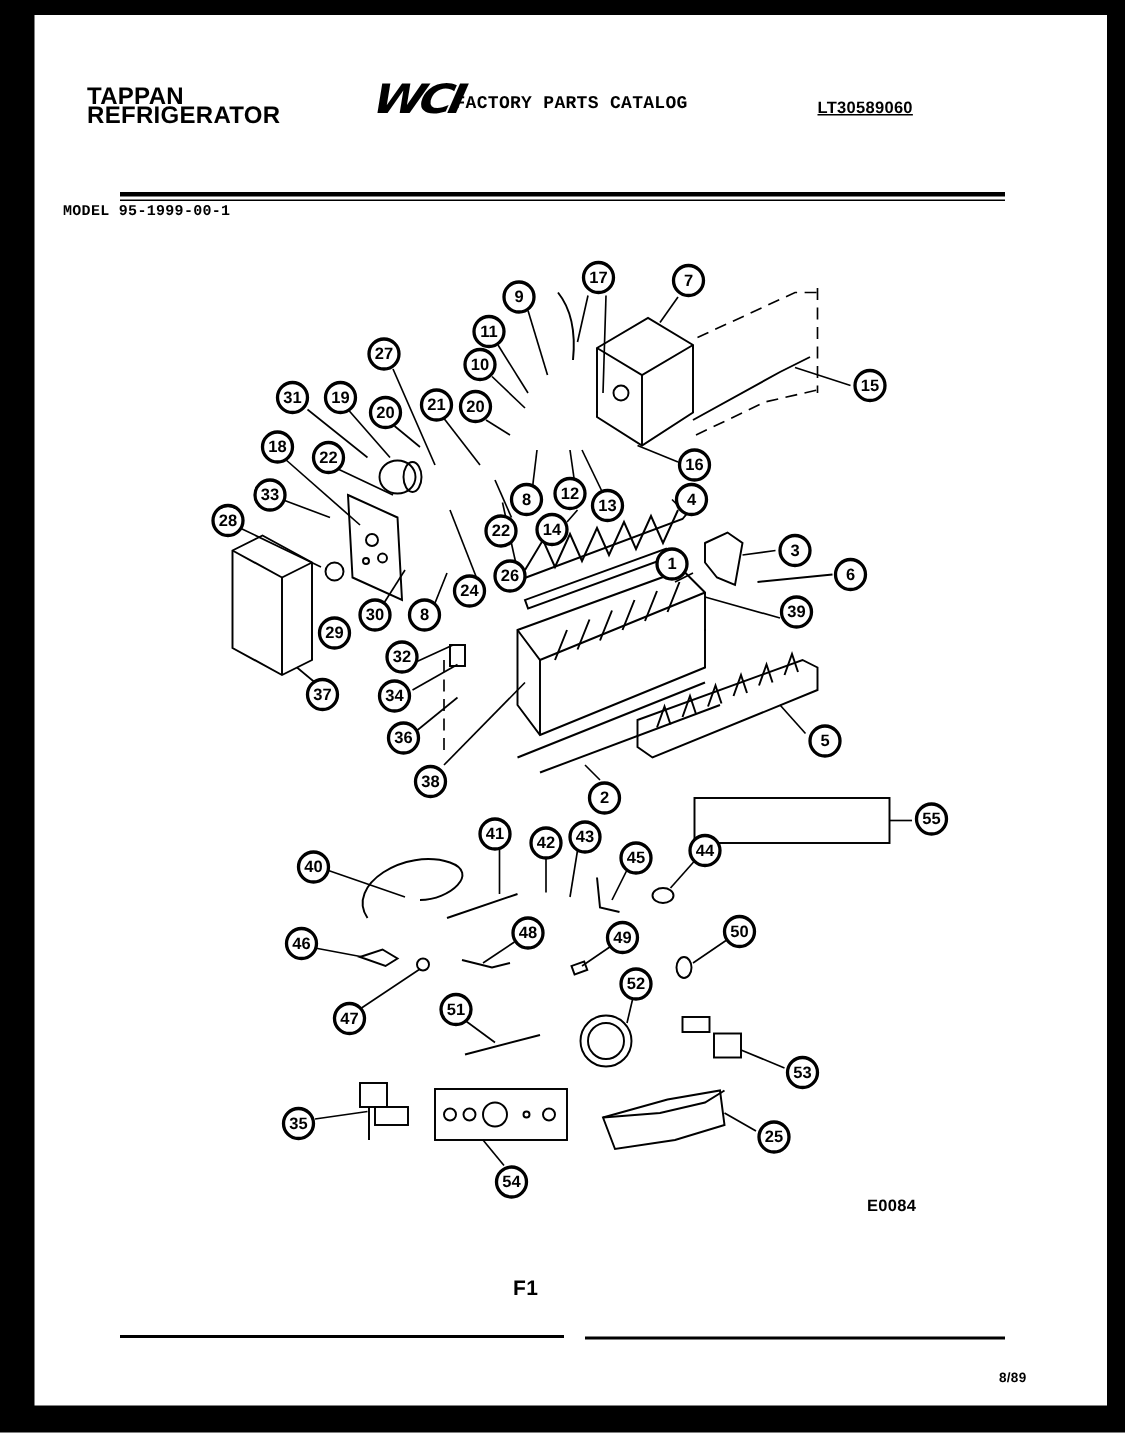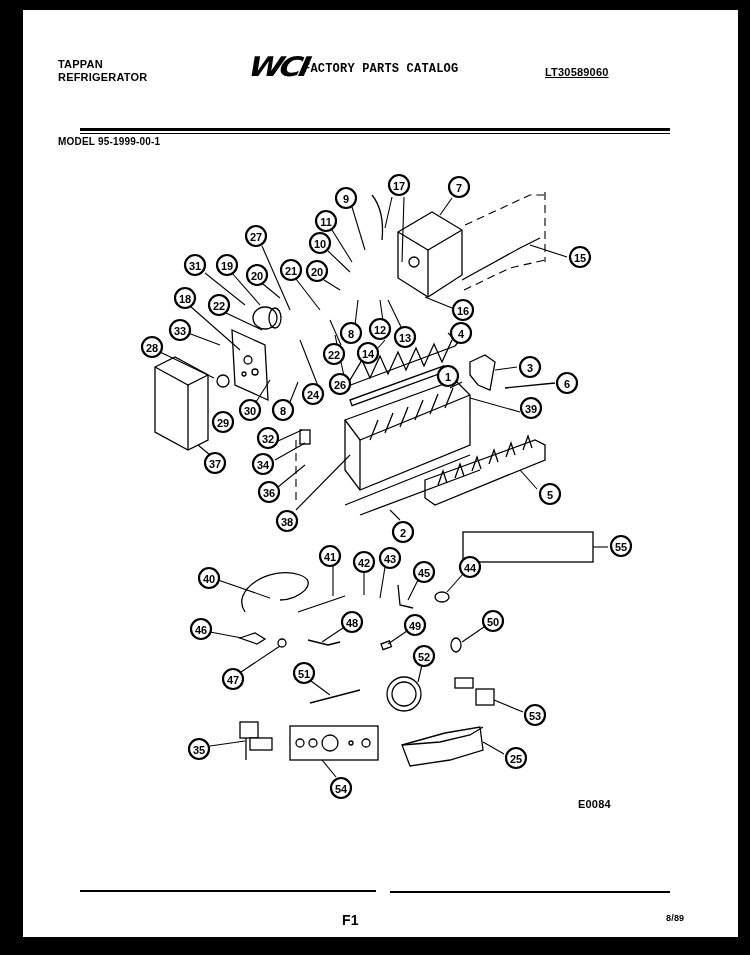--- a/index.html
+++ b/index.html
@@ -1,28 +1,28 @@
 <!DOCTYPE html>
 <html><head>
 <meta charset="utf-8">
 <style>
   html, body { margin:0; padding:0; }
   body { width:750px; height:955px; background:#000; position:relative; overflow:hidden;
          font-family:"Liberation Sans", sans-serif; }
   .page { position:absolute; left:23px; top:10px; width:715px; height:927px; background:#fff; }
-  .hdr { position:absolute; font-weight:bold; color:#000; font-size:11px; line-height:13px; letter-spacing:0.2px; }
+  .hdr { position:absolute; font-weight:bold; color:#000; font-size:16px; line-height:13px; letter-spacing:0.2px; }
   .brand-left { left:58px; top:58px; }
   .logo { position:absolute; left:253px; top:51px; font-size:27px; font-style:italic; font-weight:900;
           letter-spacing:-3px; transform:skewX(-12deg) scaleX(1.15); color:#000; font-family:"DejaVu Sans", sans-serif; }
   .catalog { left:303px; top:63px; font-size:12px;font-family:Liberation Mono, monospace; }
   .docno { left:545px; top:66px; font-size:11px;text-decoration:underline; }
   .rule { position:absolute; background:#000; }
-  .model { left:58px; top:135px; font-size:10px; }
+  .model { left:42px; top:135px; font-size:10px;font-family:Liberation Mono, monospace; }
   .fig-code { left:578px; top:798px; font-size:11px; }
-  .page-no { left:342px; top:914px; font-size:14px; }
+  .page-no { left:342px; top:852px; font-size:14px; }
   .date { left:666px; top:912px; font-size:9px;text-align:center; }
   svg.diagram { position:absolute; left:0; top:0; }
   .callout circle { fill:#fff; stroke:#000; stroke-width:2.2; }
   .callout text { font-family:"Liberation Sans", sans-serif; font-weight:bold; font-size:11px; text-anchor:middle; dominant-baseline:central; }
   .part { fill:none; stroke:#000; stroke-width:1.3; }
   .partf { fill:#fff; stroke:#000; stroke-width:1.3; }
   .leader { stroke:#000; stroke-width:1.1; fill:none; }
   .dash { stroke:#000; stroke-width:1.1; stroke-dasharray:8 5; fill:none; }
 </style>
 </head>

